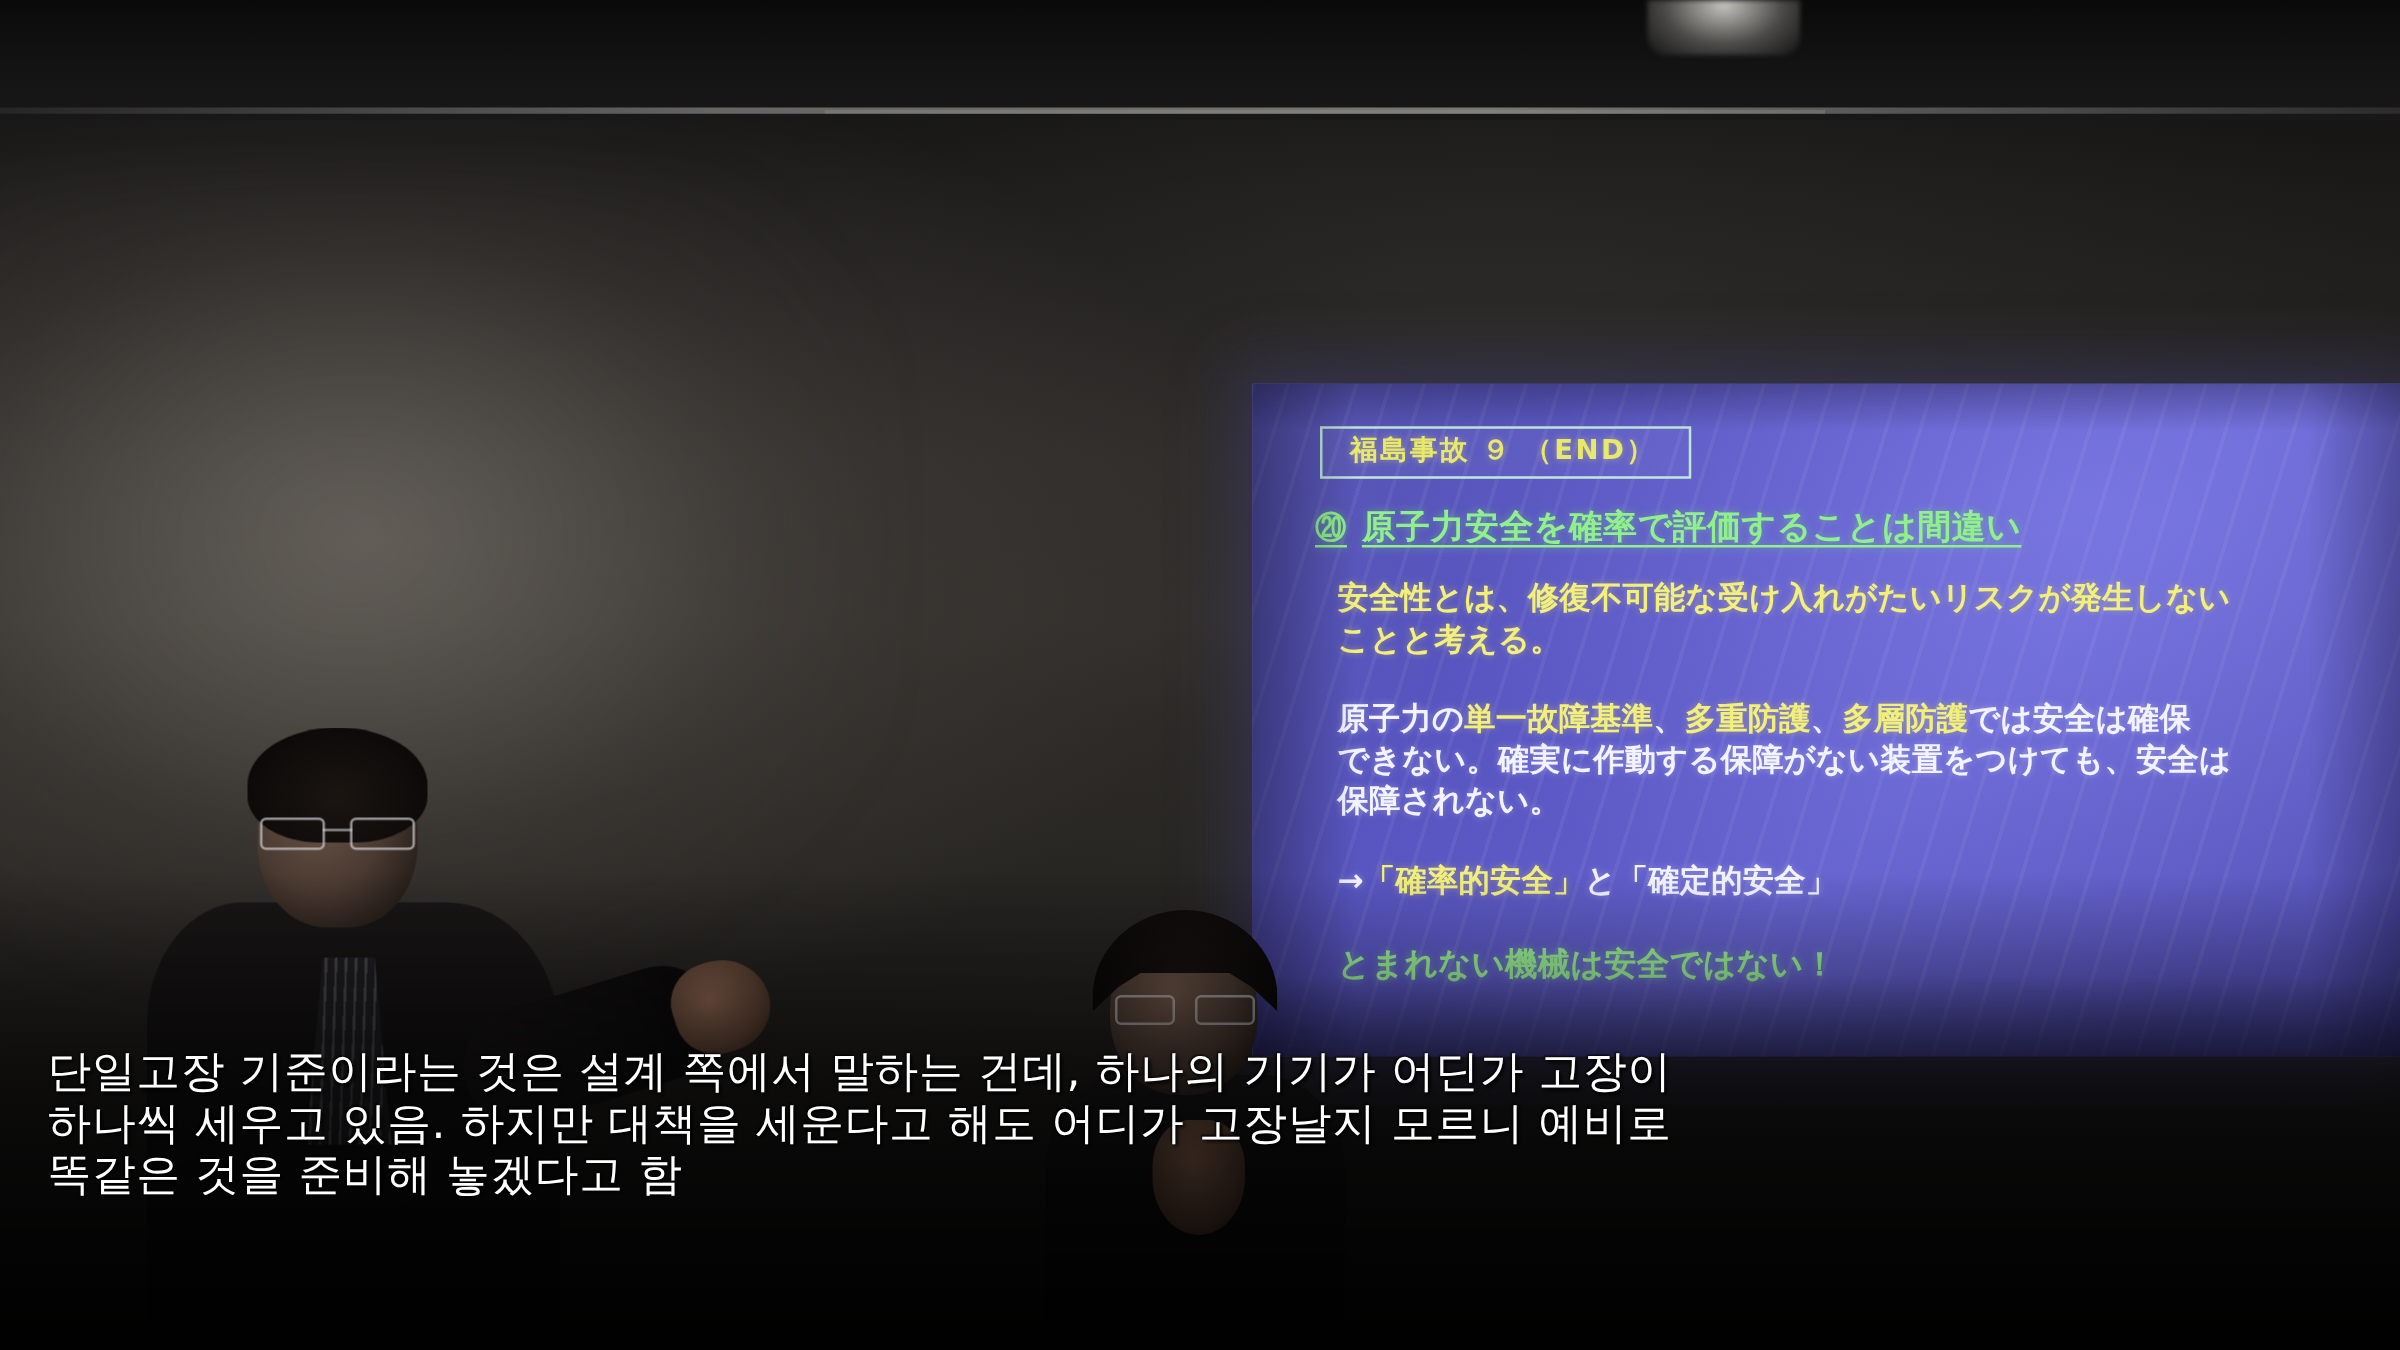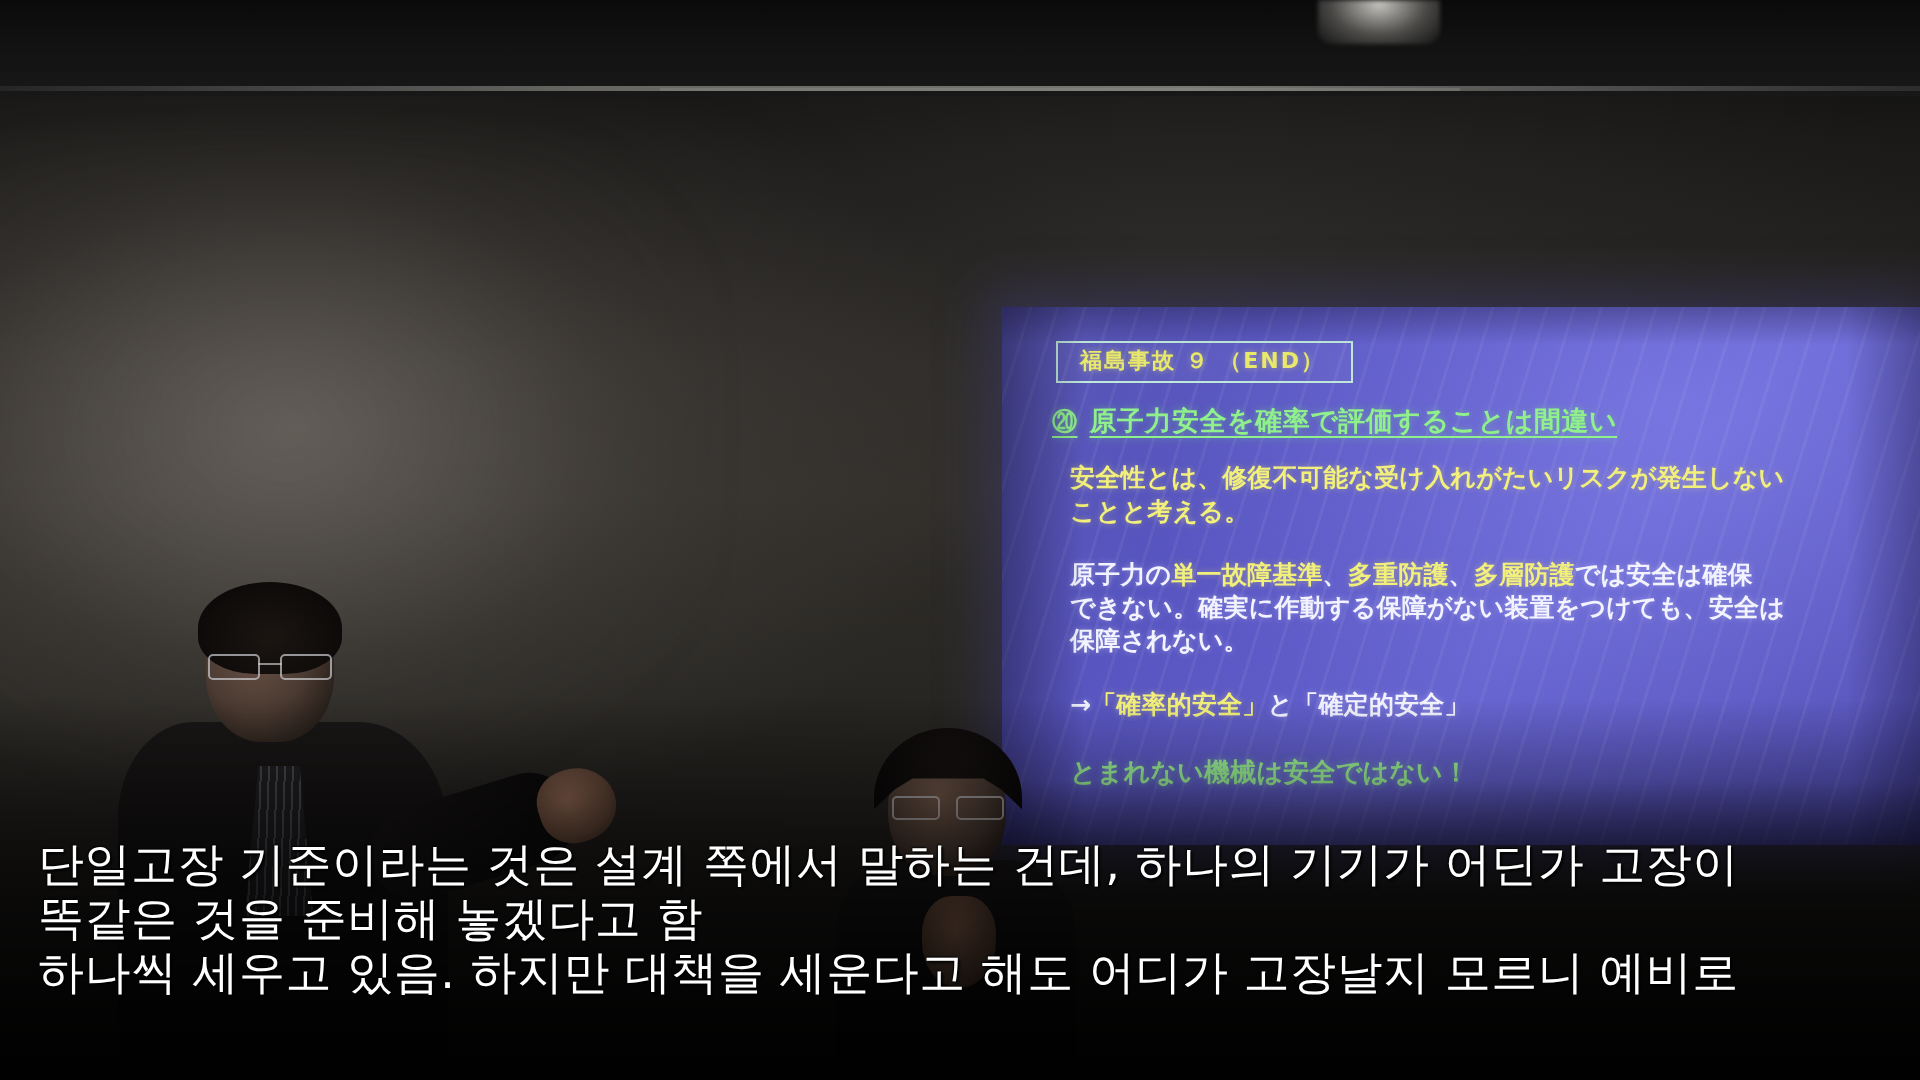--- a/index.html
+++ b/index.html
@@ -235,21 +235,21 @@
 
   
   .subtitle-box {
     position: absolute;
     left: 38px; top: 834px;
     width: 1800px;
     padding: 4px 0 12px 0;
   }
   .sub-line {
     color: #ffffff;
-    font-size: 46px;
+    font-size: 35px;
     line-height: 1.17;
     font-weight: 400;
     letter-spacing: 0.5px;
     white-space: nowrap;
     text-shadow:
        0 0 2px rgba(0,0,0,0.95),
        2px 2px 3px rgba(0,0,0,0.95),
       -1px -1px 2px rgba(0,0,0,0.80);
   }
   .sub-shade {
@@ -329,17 +329,17 @@
     <div class="hair"></div>
     <div class="glasses"></div>
   </div>
 
   <div class="wall-dark-bottom"></div>
 
   <div class="sub-shade"></div>
   <div class="sub-shade-2"></div>
   <div class="subtitle-box">
     <div class="sub-line">단일고장 기준이라는 것은 설계 쪽에서 말하는 건데, 하나의 기기가 어딘가 고장이</div>
+    <div class="sub-line">하나씩 세우고 있음. 하지만 대책을 세운다고 해도 어디가 고장날지 모르니 예비로</div>
     <div class="sub-line">똑같은 것을 준비해 놓겠다고 함</div>
-    <div class="sub-line">하나씩 세우고 있음. 하지만 대책을 세운다고 해도 어디가 고장날지 모르니 예비로</div>
   </div>
 
 </div>
 
 </body></html>

